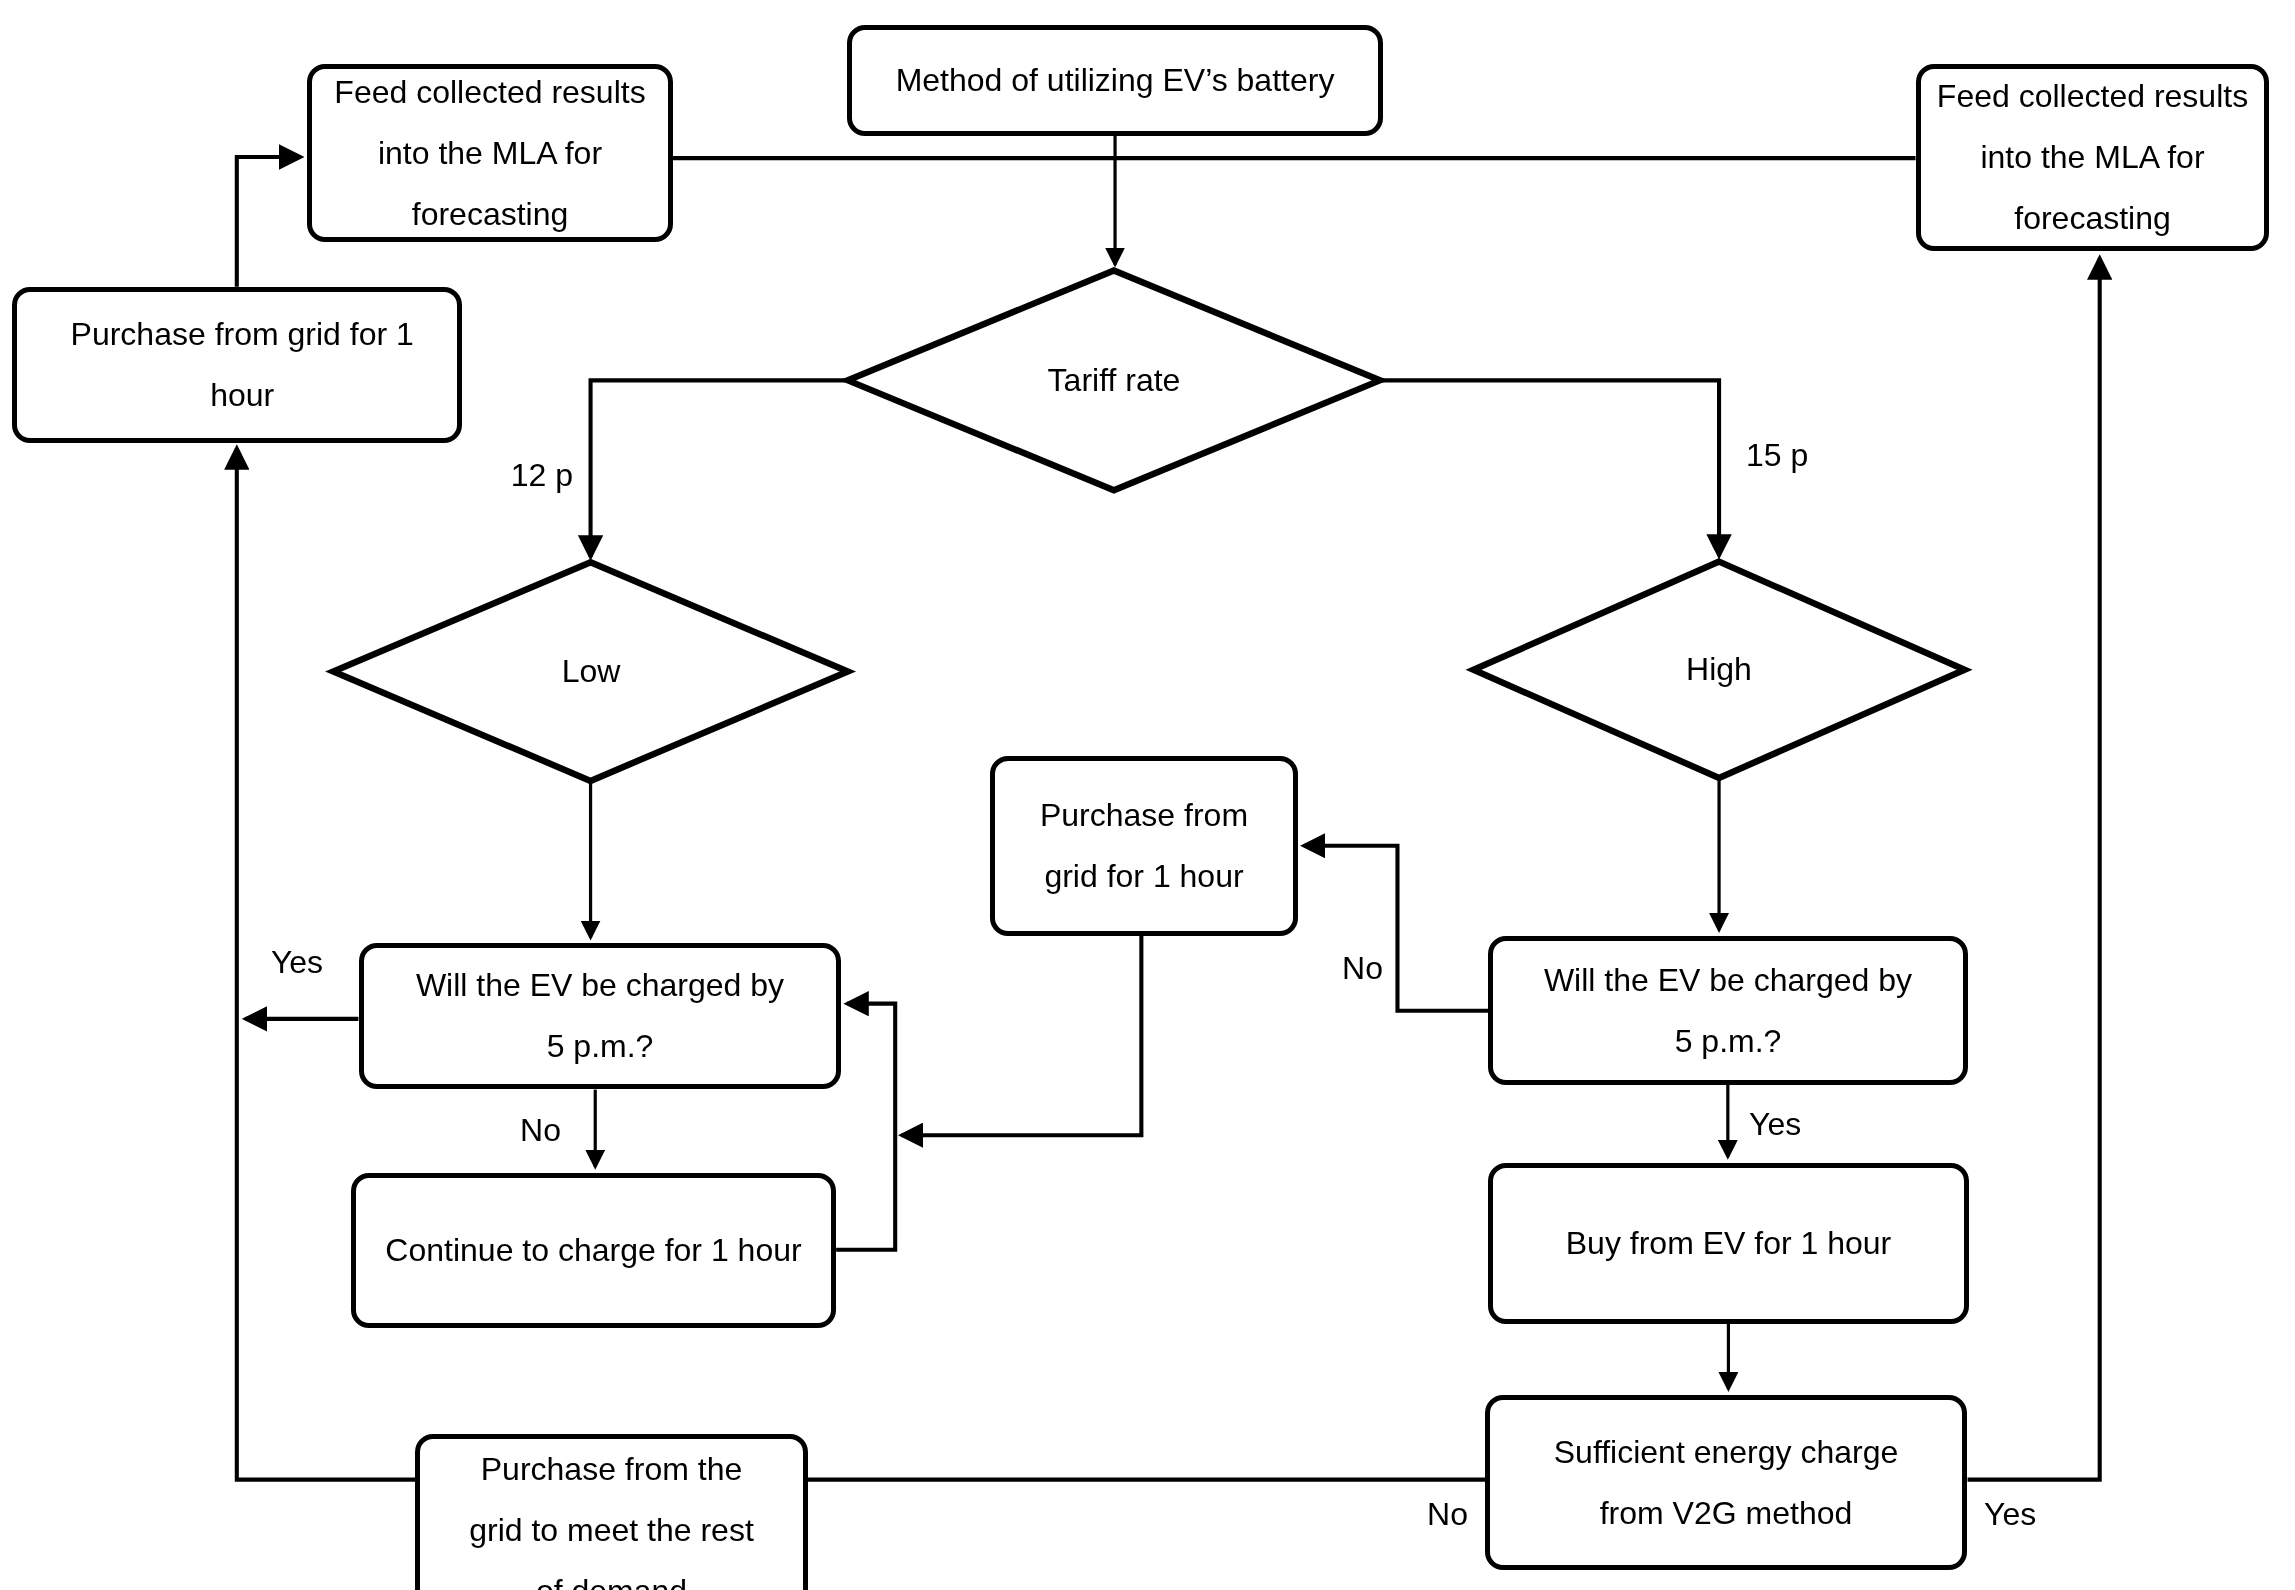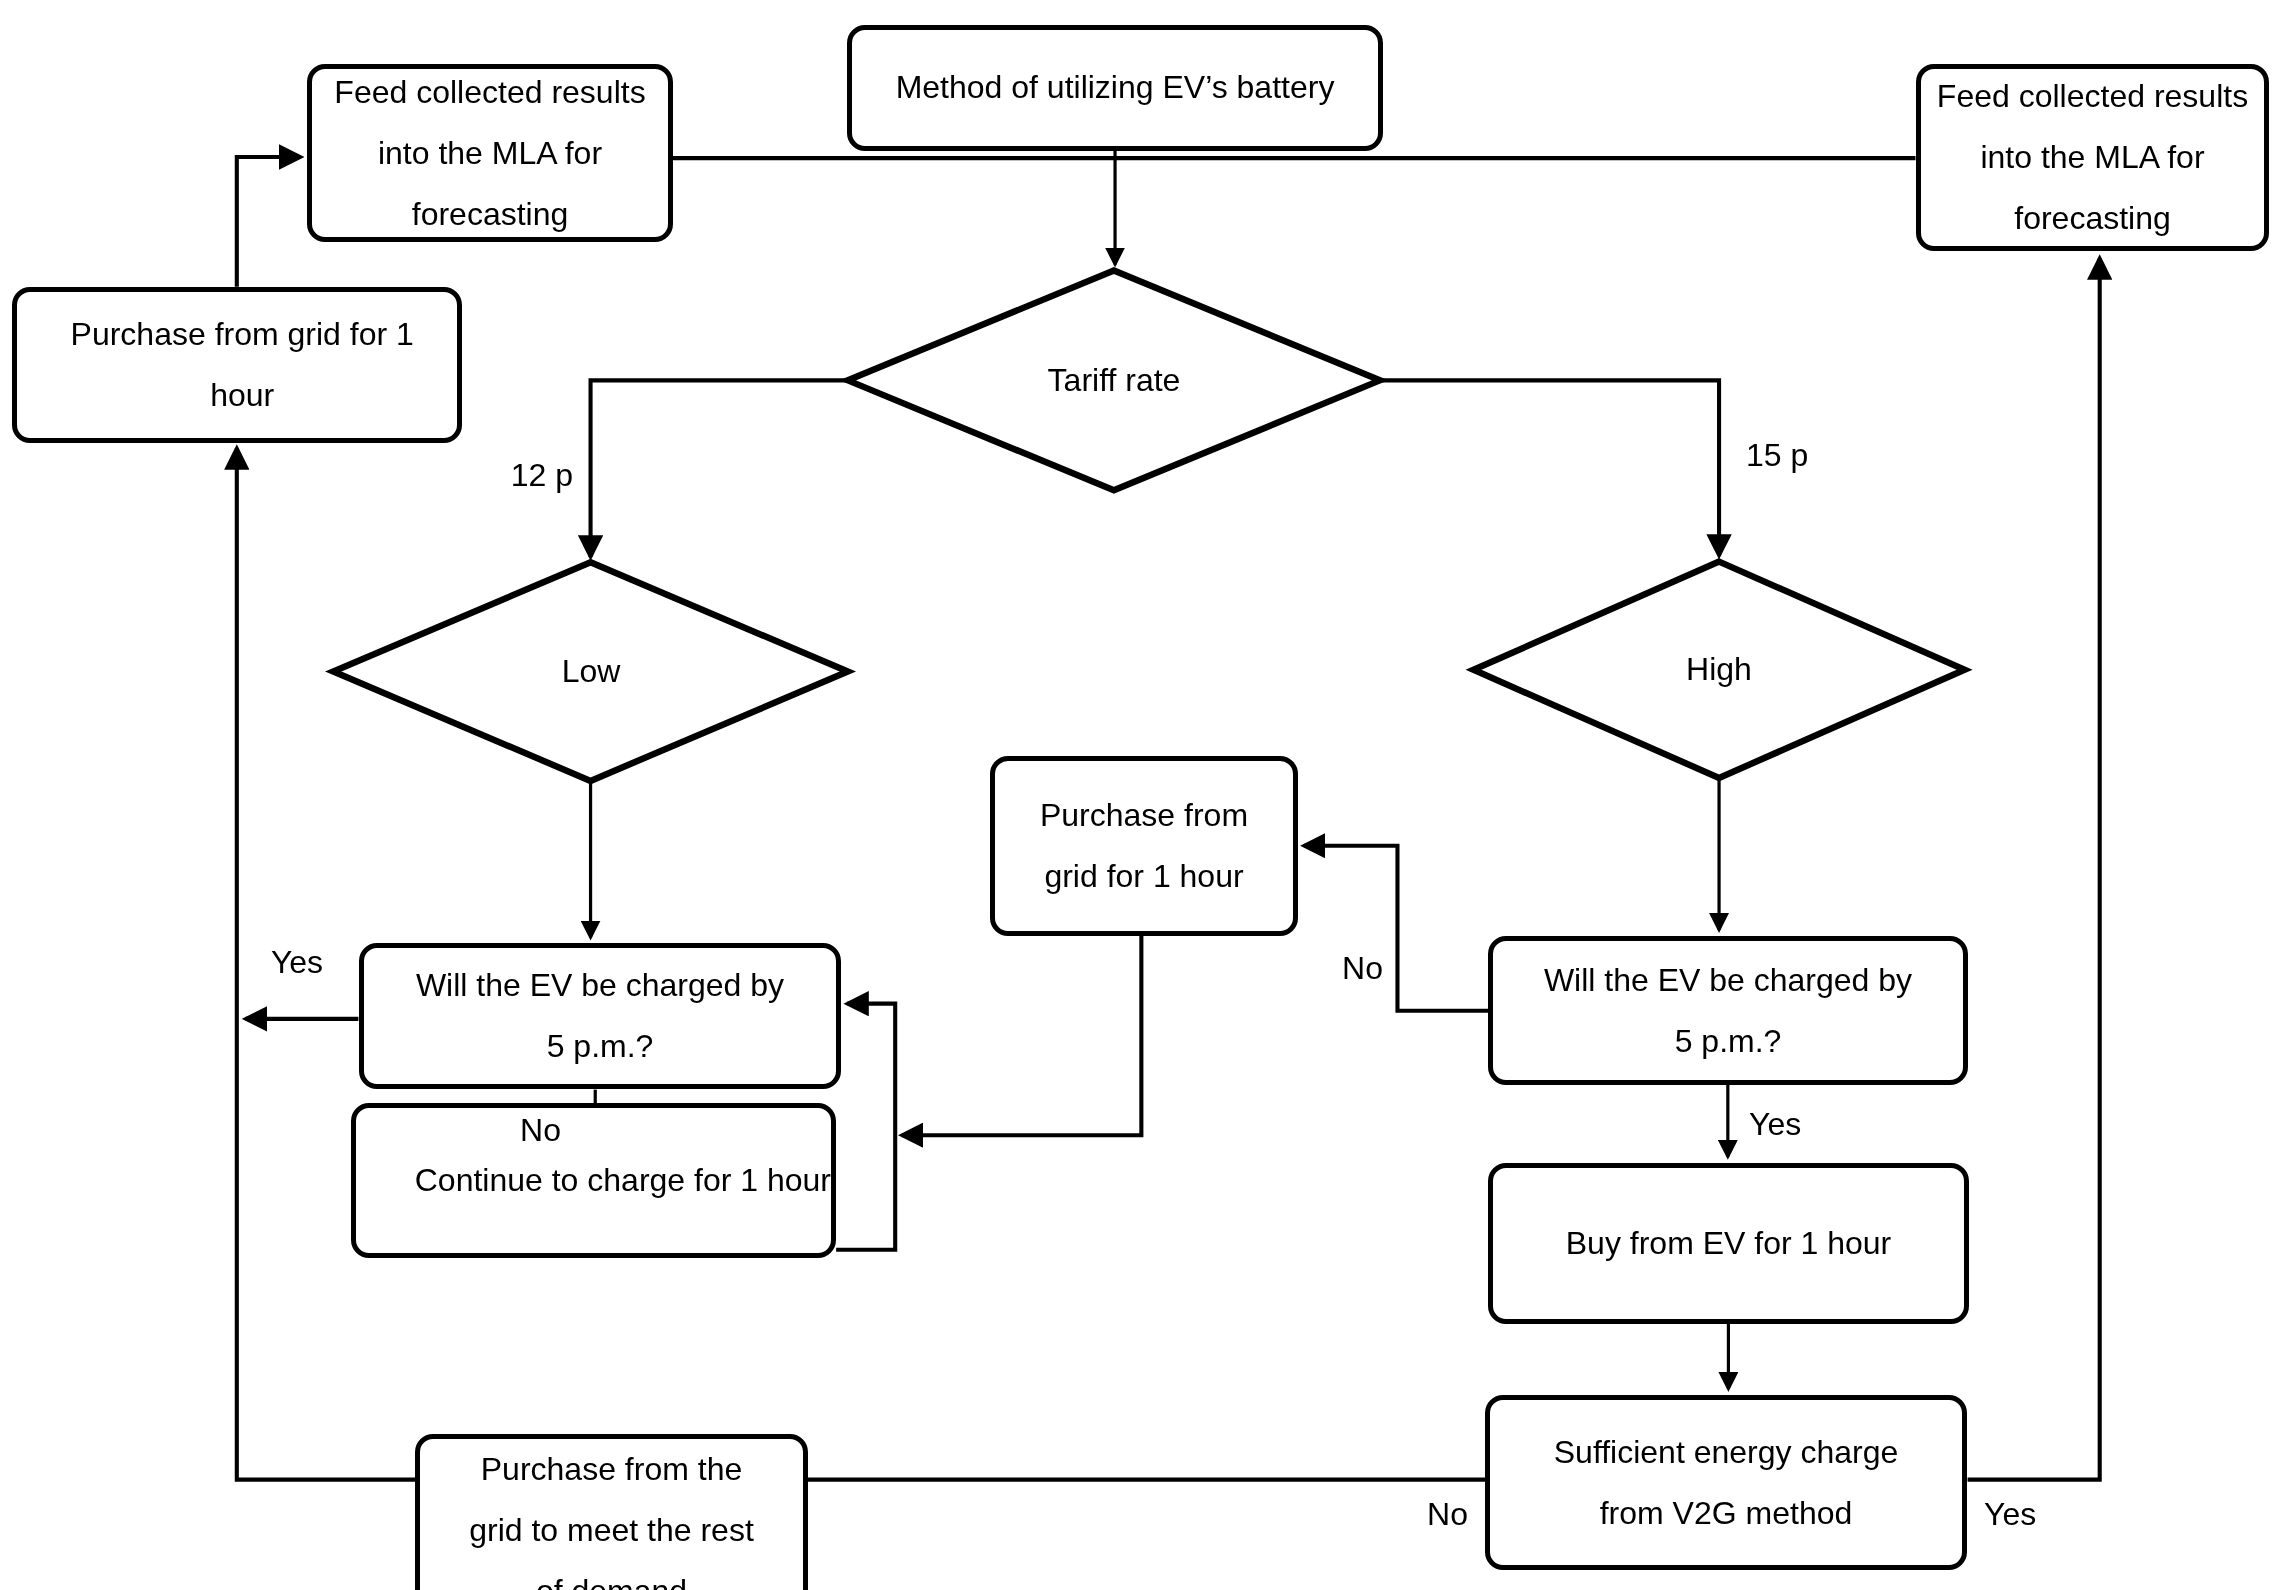--- a/index.html
+++ b/index.html
@@ -72,21 +72,21 @@
     <path d="M2545 1728 L2390 1728 L2390 1446 L2230 1446" stroke="#000" stroke-width="7" fill="none" marker-end="url(#arr)"></path>
     <path d="M1952 1600 L1952 1941 L1542 1941" stroke="#000" stroke-width="7" fill="none" marker-end="url(#arr)"></path>
     <path d="M1430 2137 L1531 2137 L1531 1716 L1449 1716" stroke="#000" stroke-width="7" fill="none" marker-end="url(#arr)"></path>
     <path d="M1018 1863 L1018 1995" stroke="#000" stroke-width="5.5" fill="none" marker-end="url(#arr)"></path>
 
     <polygon points="1905,462 2360,650 1905,838 1450,650" fill="#ffffff" stroke="#000" stroke-width="11"></polygon>
     <polygon points="1010,961 1450,1148 1010,1335 570,1148" fill="#ffffff" stroke="#000" stroke-width="11"></polygon>
     <polygon points="2940,960 3360,1145 2940,1330 2520,1145" fill="#ffffff" stroke="#000" stroke-width="11"></polygon>
   </svg>
 
-  <div class="node" style="left:847px;top:24.6px;width:536px;height:126px;">
+  <div class="node" style="left:847px;top:24.6px;width:536px;height:111px;">
     <div class="nl">Method of utilizing EV’s battery</div>
   </div>
 
   <div class="node" style="left:307px;top:64px;width:366px;height:178px;">
     <div class="nl">Feed collected results</div>
     <div class="nl">into the MLA for</div>
     <div class="nl">forecasting</div>
   </div>
 
   <div class="node" style="left:1916px;top:64px;width:353px;height:187px;">
@@ -108,21 +108,21 @@
   <div class="node" style="left:359px;top:943px;width:482px;height:146px;">
     <div class="nl">Will the EV be charged by</div>
     <div class="nl">5 p.m.?</div>
   </div>
 
   <div class="node" style="left:1488px;top:936px;width:480px;height:149px;">
     <div class="nl">Will the EV be charged by</div>
     <div class="nl">5 p.m.?</div>
   </div>
 
-  <div class="node" style="left:351px;top:1103px;width:485px;height:155px;align-items:flex-end;">
+  <div class="node" style="left:351px;top:1173px;width:485px;height:155px;">
     <div class="nl">Continue to charge for 1 hour</div>
   </div>
 
   <div class="node" style="left:1488px;top:1163px;width:481px;height:161px;">
     <div class="nl">Buy from EV for 1 hour</div>
   </div>
 
   <div class="node" style="left:1485px;top:1395px;width:482px;height:175px;">
     <div class="nl">Sufficient energy charge</div>
     <div class="nl">from V2G method</div>

